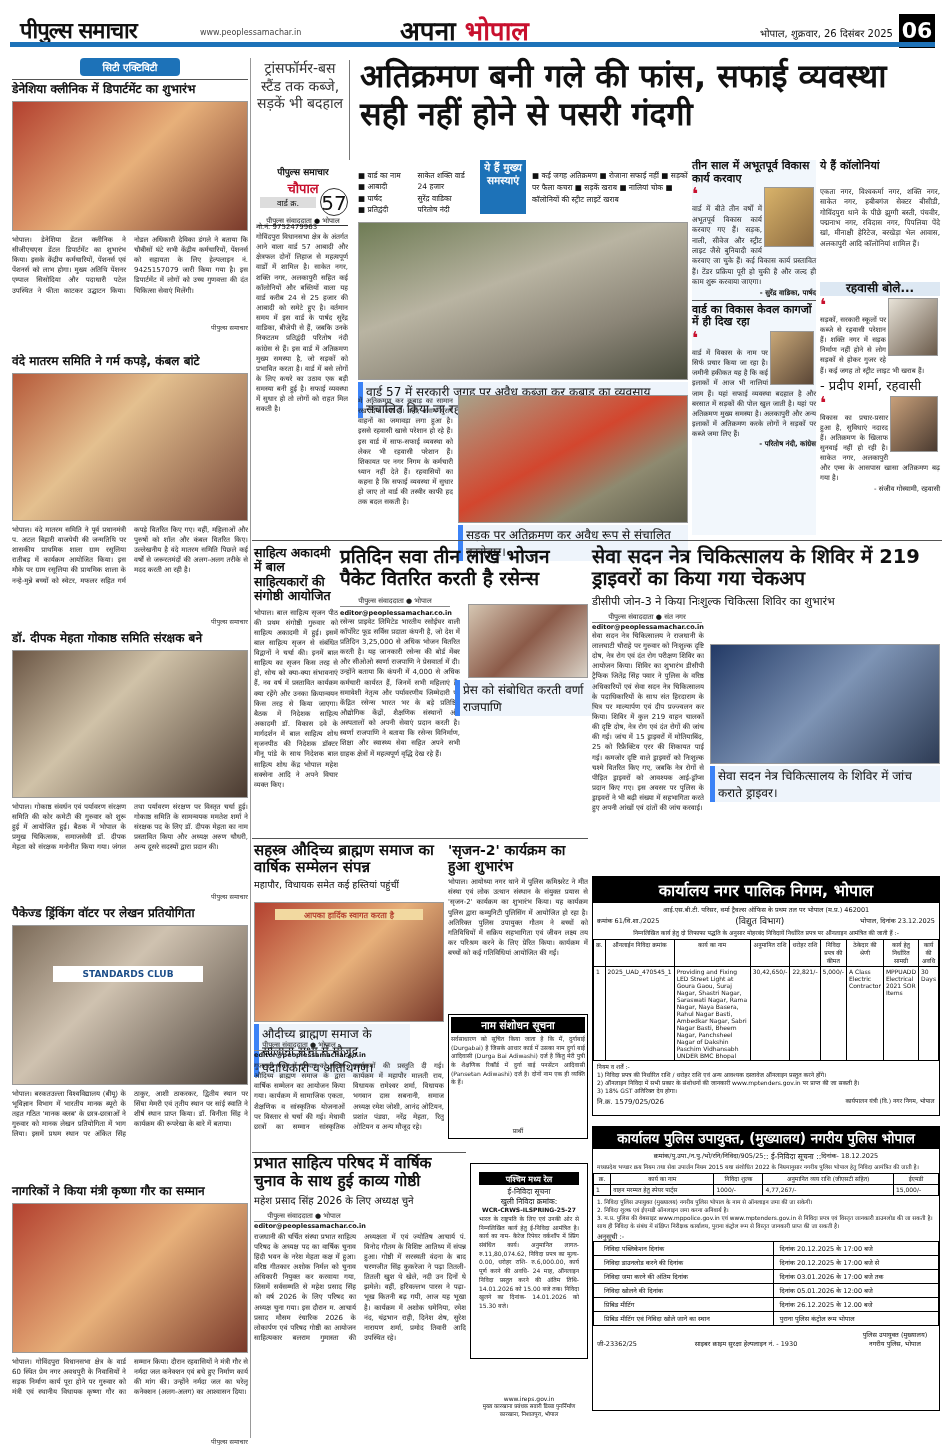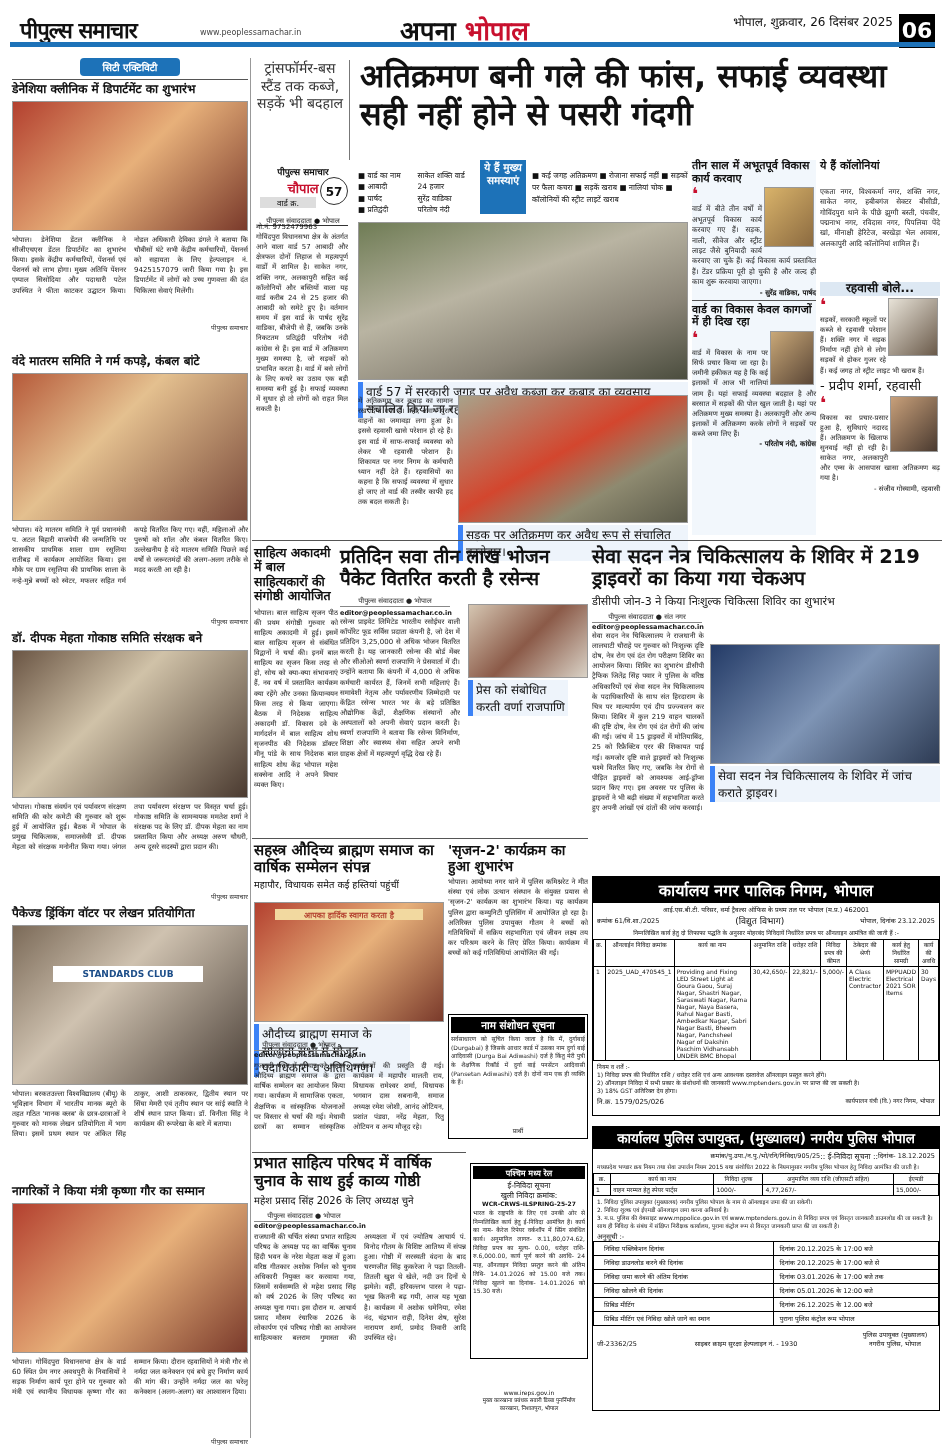--- a/index.html
+++ b/index.html
@@ -3,21 +3,21 @@
 <meta charset="utf-8">
 <style>
 *{box-sizing:border-box;margin:0;padding:0}
 body{width:945px;height:1445px;background:#fff;font-family:"DejaVu Sans","Liberation Sans",sans-serif;color:#111;position:relative;overflow:hidden}
 .abs{position:absolute}
 .masthead{left:10px;top:6px;width:925px;height:40px}
 .logo{position:absolute;left:10px;top:8px;font-size:22px;font-weight:bold;letter-spacing:-1px}
 .logo-url{position:absolute;left:86px;top:26px;font-size:8px;color:#444}
 .section-title{position:absolute;left:390px;top:6px;font-size:26px;font-weight:bold}
 .section-title .red{color:#c8102e}
-.dateline{position:absolute;right:42px;top:7px;font-size:12px}
+.dateline{position:absolute;right:42px;top:20px;font-size:10px}
 .pagenum{position:absolute;right:0;top:8px;width:36px;height:34px;background:#000;color:#fff;font-size:22px;font-weight:bold;text-align:center;line-height:34px}
 .bluebar{left:10px;top:42px;width:925px;height:5px;background:#1d72b8}
 .hd{font-weight:bold;color:#111;line-height:1.15}
 .body-text{font-size:7px;line-height:1.45;color:#222;text-align:justify}
 .cols2{column-count:2;column-gap:8px}
 .photo{background:linear-gradient(135deg,#8a7b6a,#c9b8a4 45%,#6e5d4f);border:1px solid #999}
 .photo.warm{background:linear-gradient(135deg,#b3402f,#e7b07a 50%,#7a3a2b)}
 .photo.blue{background:linear-gradient(135deg,#233a66,#7e94b5 50%,#2e3c55)}
 .photo.street{background:linear-gradient(160deg,#6f7c55,#b9b4a2 40%,#8b8577 70%,#4b4d3e)}
 .caption{font-size:12px;background:#eef4fb;border-left:5px solid #3b82f6;padding:1px 3px;color:#111}
@@ -89,21 +89,21 @@
 </div>
 
 <div class="abs vline" style="left:250px;top:58px;height:1380px"></div>
 
 <div class="abs" style="left:255px;top:60px;width:95px;height:100px;font-size:14px;line-height:1.25;text-align:center;color:#333;border-right:1px solid #777;padding-right:4px">ट्रांसफॉर्मर-बस स्टैंड तक कब्जे, सड़कें भी बदहाल</div>
 <div class="abs hd" style="left:360px;top:58px;width:580px;font-size:32px;line-height:1.18">अतिक्रमण बनी गले की फांस, सफाई व्यवस्था सही नहीं होने से पसरी गंदगी</div>
 
 <div class="abs" style="left:256px;top:165px;width:94px;height:48px;text-align:center">
   <div style="font-size:9px;font-weight:bold">पीपुल्स समाचार</div>
   <div style="font-size:13px;font-weight:bold;color:#c8102e;display:inline-block">चौपाल</div>
-  <div style="position:absolute;right:2px;top:12px;width:28px;height:28px;border:1px solid #333;border-radius:50%;font-size:12px;font-weight:bold;line-height:28px">57</div>
+  <div style="position:absolute;right:2px;top:23px;width:28px;height:28px;border:1px solid #333;border-radius:50%;font-size:20px;font-weight:normal;line-height:28px">57</div>
   <div style="font-size:8px;background:#ddd;width:56px;margin-left:4px">वार्ड क्र.</div>
 </div>
 <div class="abs" style="left:258px;top:216px;width:90px;font-size:7px;text-align:center;border-bottom:1px solid #333">पीपुल्स संवाददाता ● भोपाल</div>
 
 <div class="abs" style="left:358px;top:170px;width:128px;font-size:7.5px;line-height:1.5">
   <div>■ <span style="display:inline-block;width:50px">वार्ड का नाम</span><span>साकेत शक्ति वार्ड</span></div>
   <div>■ <span style="display:inline-block;width:50px">आबादी</span><span>24 हजार</span></div>
   <div>■ <span style="display:inline-block;width:50px">पार्षद</span><span>सुरेंद्र वाडिका</span></div>
   <div>■ <span style="display:inline-block;width:50px">प्रतिद्वंदी</span><span>परितोष नंदी</span></div>
 </div>
@@ -162,21 +162,21 @@
 <div class="abs" style="left:254px;top:546px;width:84px;height:290px">
   <div class="hd" style="font-size:12.5px">साहित्य अकादमी में बाल साहित्यकारों की संगोष्ठी आयोजित</div>
   <div class="body-text" style="margin-top:4px;height:215px;overflow:hidden">भोपाल। बाल साहित्य सृजन पीठ की प्रथम संगोष्ठी गुरुवार को साहित्य अकादमी में हुई। इसमें बाल साहित्य सृजन से संबंधित विद्वानों ने चर्चा की। इनमें बाल साहित्य का सृजन किस तरह से हो, सोच को क्या-क्या संभावनाएं हैं, नव वर्ष में प्रस्तावित कार्यक्रम क्या रहेंगे और उनका क्रियान्वयन किस तरह से किया जाएगा। बैठक में निदेशक साहित्य अकादमी डॉ. विकास दवे के मार्गदर्शन में बाल साहित्य शोध सृजनपीठ की निदेशक डॉक्टर मीनू पांडे के साथ निदेशक बाल साहित्य शोध केंद्र भोपाल महेश सक्सेना आदि ने अपने विचार व्यक्त किए।</div>
 </div>
 
 <div class="abs" style="left:340px;top:546px;width:248px;height:290px">
   <div class="hd" style="font-size:19px">प्रतिदिन सवा तीन लाख भोजन पैकेट वितरित करती है रसेन्स</div>
   <div class="byline" style="width:110px;margin-top:6px;text-align:center">पीपुल्स संवाददाता ● भोपाल</div>
   <div style="font-size:6.5px;font-weight:bold;margin-top:2px">editor@peoplessamachar.co.in</div>
   <div class="photo" style="position:absolute;left:128px;top:58px;width:120px;height:74px;background:linear-gradient(135deg,#d5c6b2,#8b5a48 50%,#d9d2c6)"></div>
-  <div class="caption" style="position:absolute;left:128px;top:134px;width:100px">प्रेस को संबोधित करती वर्णा राजपाणि</div>
+  <div class="caption" style="position:absolute;left:115px;top:134px;width:140px">प्रेस को संबोधित करती वर्णा राजपाणि</div>
   <div class="body-text" style="width:120px;height:210px;overflow:hidden">रसेन्स प्राइवेट लिमिटेड भारतीय रसोईघर वाली कॉर्पोरेट फूड सर्विस प्रदाता कंपनी है, जो देश में प्रतिदिन 3,25,000 से अधिक भोजन वितरित करती है। यह जानकारी रसेन्स की बोर्ड मेंबर और सीओओ स्वर्णा राजपाणि ने प्रेसवार्ता में दी। उन्होंने बताया कि कंपनी में 4,000 से अधिक कर्मचारी कार्यरत हैं, जिनमें सभी महिलाएं हैं। समावेशी नेतृत्व और पर्यावरणीय जिम्मेदारी पर केंद्रित रसेन्स भारत भर के बड़े प्रतिष्ठित औद्योगिक केंद्रों, शैक्षणिक संस्थानों और अस्पतालों को अपनी सेवाएं प्रदान करती है। स्वर्णा राजपाणि ने बताया कि रसेन्स विनिर्माण, शिक्षा और स्वास्थ्य सेवा सहित अपने सभी ग्राहक क्षेत्रों में महत्वपूर्ण वृद्धि देख रहे हैं।</div>
 </div>
 
 <div class="abs" style="left:592px;top:546px;width:348px;height:325px">
   <div class="hd" style="font-size:19.5px">सेवा सदन नेत्र चिकित्सालय के शिविर में 219 ड्राइवरों का किया गया चेकअप</div>
   <div style="font-size:11px;margin-top:2px">डीसीपी जोन-3 ने किया निःशुल्क चिकित्सा शिविर का शुभारंभ</div>
   <div class="byline" style="width:110px;margin-top:4px;text-align:center">पीपुल्स संवाददाता ● संत नगर</div>
   <div style="font-size:6.5px;font-weight:bold">editor@peoplessamachar.co.in</div>
   <div class="photo blue" style="position:absolute;left:118px;top:98px;width:230px;height:120px"></div>
   <div class="caption" style="position:absolute;left:118px;top:220px;width:230px">सेवा सदन नेत्र चिकित्सालय के शिविर में जांच कराते ड्राइवर।</div>
@@ -201,21 +201,21 @@
   <div class="hd" style="font-size:14px">'सृजन-2' कार्यक्रम का हुआ शुभारंभ</div>
   <div class="body-text" style="margin-top:3px;height:128px;overflow:hidden">भोपाल। आयोध्या नगर थाने में पुलिस कमिश्नरेट ने मीत संस्था एवं लोक उत्थान संस्थान के संयुक्त प्रयास से 'सृजन-2' कार्यक्रम का शुभारंभ किया। यह कार्यक्रम पुलिस द्वारा कम्युनिटी पुलिसिंग में आयोजित हो रहा है। अतिरिक्त पुलिस उपायुक्त गौतम ने बच्चों को गतिविधियों में सक्रिय सहभागिता एवं जीवन लक्ष्य तय कर परिश्रम करने के लिए प्रेरित किया। कार्यक्रम में बच्चों को कई गतिविधियां आयोजित की गईं।</div>
 </div>
 
 <div class="abs notice" style="left:448px;top:1014px;width:140px;height:125px;padding:2px">
   <div class="notice-head" style="font-size:10.5px;padding:1px 0">नाम संशोधन सूचना</div>
   <div class="body-text" style="font-size:6px;margin-top:2px;height:92px;overflow:hidden">सर्वसाधारण को सूचित किया जाता है कि मैं, दुर्गाबाई (Durgabai) है जिसके आधार कार्ड में उसका नाम दुर्गा बाई आदिवासी (Durga Bai Adiwashi) दर्ज है किंतु मेरी पुत्री के शैक्षणिक रिकॉर्ड में दुर्गा बाई पनसेंटन आदिवासी (Pansetan Adiwashi) दर्ज है। दोनों नाम एक ही व्यक्ति के हैं।</div>
   <div style="font-size:6px;text-align:center">प्रार्थी</div>
 </div>
 
-<div class="abs notice" style="left:470px;top:1163px;width:118px;height:196px;padding:2px">
+<div class="abs notice" style="left:470px;top:1163px;width:118px;height:196px;padding:8px">
   <div class="notice-head" style="font-size:8px;padding:1px 0">पश्चिम मध्य रेल</div>
   <div style="font-size:7.5px;text-align:center;margin-top:1px">ई-निविदा सूचना</div>
   <div style="font-size:7.5px;text-align:center">खुली निविदा क्रमांक:</div>
   <div style="font-size:6px;text-align:center;font-weight:bold">WCR-CRWS-ILSPRING-25-27</div>
   <div class="body-text" style="font-size:6px;height:180px;overflow:hidden;margin-top:2px">भारत के राष्ट्रपति के लिए एवं उनकी ओर से निम्नलिखित कार्य हेतु ई-निविदा आमंत्रित है। कार्य का नाम- कैरेज रिपेयर वर्कशॉप में स्प्रिंग संबंधित कार्य। अनुमानित लागत- रु.11,80,074.62, निविदा प्रपत्र का मूल्य- 0.00, धरोहर राशि- रु.6,000.00, कार्य पूर्ण करने की अवधि- 24 माह, ऑनलाइन निविदा प्रस्तुत करने की अंतिम तिथि- 14.01.2026 को 15.00 बजे तक। निविदा खुलने का दिनांक- 14.01.2026 को 15.30 बजे।</div>
   <div style="font-size:6px;text-align:center">www.ireps.gov.in</div>
   <div style="font-size:5.5px;text-align:center">मुख्य कारखाना प्रबंधक सवारी डिब्बा पुनर्निर्माण कारखाना, निशातपुरा, भोपाल</div>
 </div>
 
 <div class="abs sep" style="left:252px;top:1152px;width:214px"></div>
@@ -271,21 +271,21 @@
     <div>3) 18% GST अतिरिक्त देय होगा।</div>
   </div>
   <div style="display:flex;justify-content:space-between;font-size:7px;padding:0 4px">
     <span>नि.क्र. 1579/025/026</span>
     <span style="width:90px;text-align:center;font-size:6px">कार्यपालन यंत्री (वि.) नगर निगम, भोपाल</span>
   </div>
 </div>
 
 <div class="abs notice" style="left:592px;top:1126px;width:348px;height:285px">
   <div class="notice-head" style="font-size:13.5px;padding:2px 0">कार्यालय पुलिस उपायुक्त, (मुख्यालय) नगरीय पुलिस भोपाल</div>
-  <div style="display:flex;justify-content:flex-end;font-size:6.5px;padding:2px 4px">
+  <div style="display:flex;justify-content:center;font-size:6.5px;padding:2px 4px">
     <span>क्रमांक/पु.उपा./न.पु./भो/रनि/निविदा/905/25</span>
     <span style="font-size:7.5px">:: ई-निविदा सूचना ::</span>
     <span>दिनांक- 18.12.2025</span>
   </div>
   <div style="font-size:5.8px;padding:0 4px">मध्यप्रदेश भण्डार क्रय नियम तथा सेवा उपार्जन नियम 2015 यथा संशोधित 2022 के नियमानुसार नगरीय पुलिस भोपाल हेतु निविदा आमंत्रित की जाती है।</div>
   <table style="margin-top:2px">
     <tbody>
         <tr>
       <th>क्र.</th>
       <th>कार्य का नाम</th>

